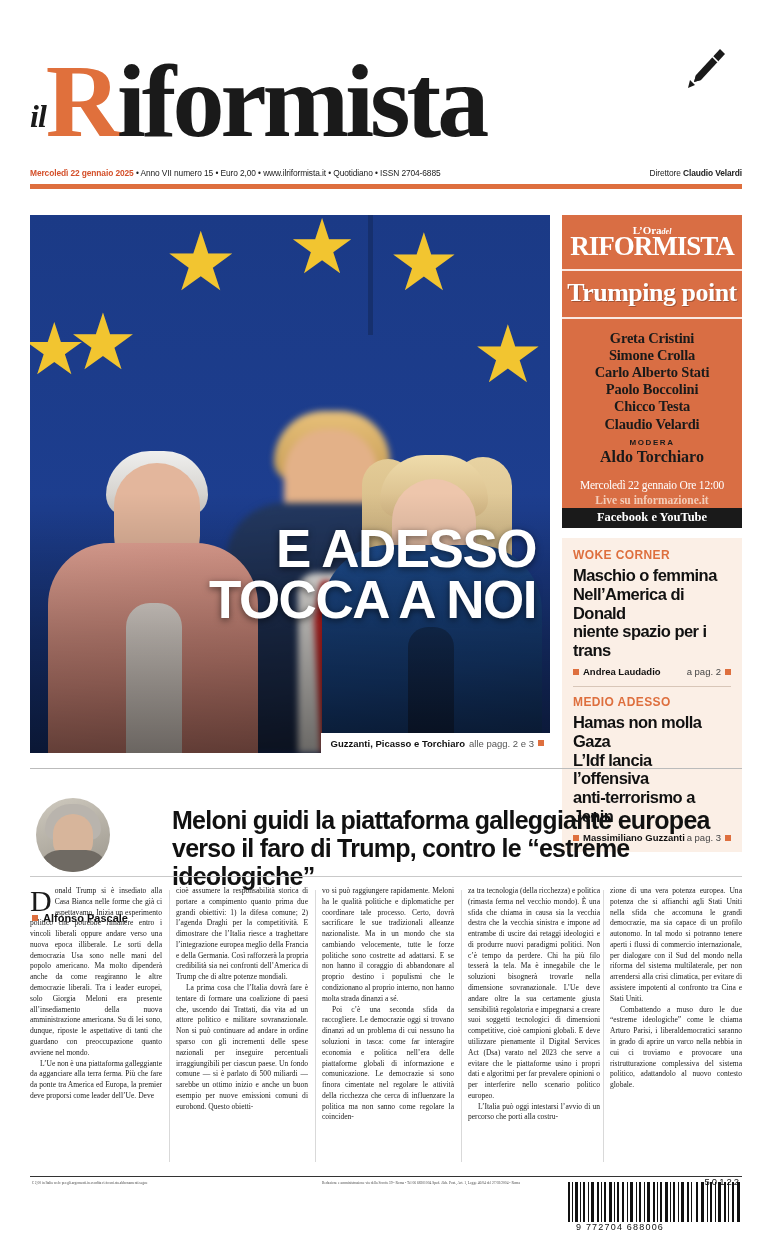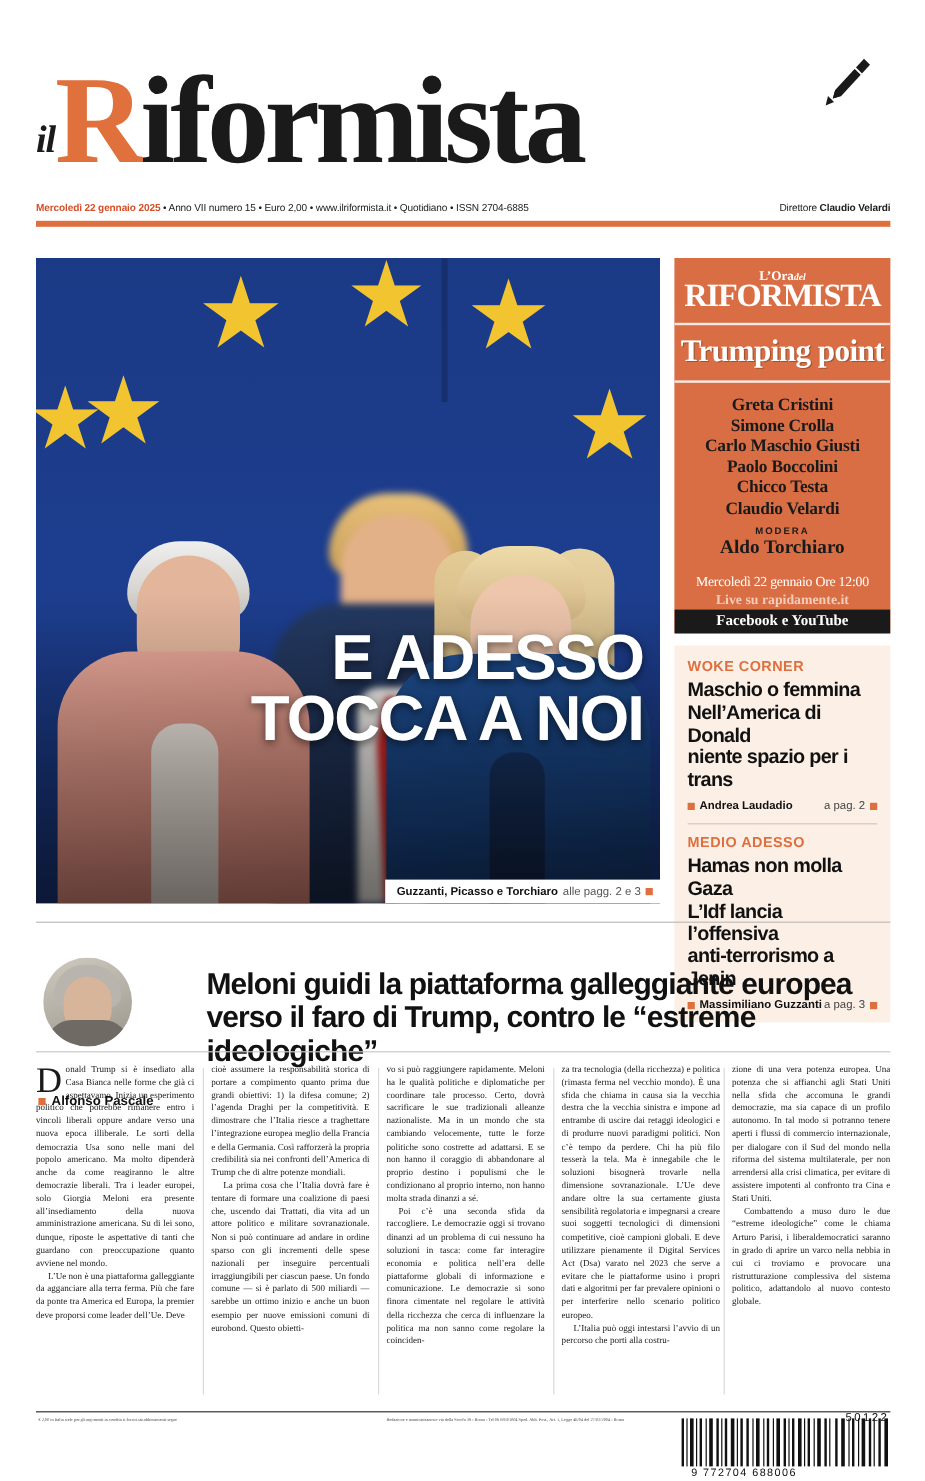--- a/index.html
+++ b/index.html
@@ -385,29 +385,29 @@
           <span>L’Ora</span><i>del</i>
         </div>
         <div class="promo-rif">RIFORMISTA</div>
       </div>
       <div class="promo-div"></div>
       <div class="promo-title">Trumping point</div>
       <div class="promo-div"></div>
       <div class="promo-names">
         <div class="nm">Greta Cristini</div>
         <div class="nm">Simone Crolla</div>
-        <div class="nm">Carlo Maschio Giusti</div>
+        <div class="nm">Carlo Alberto Stati</div>
         <div class="nm">Paolo Boccolini</div>
         <div class="nm">Chicco Testa</div>
         <div class="nm">Claudio Velardi</div>
         <div class="promo-modera">MODERA</div>
         <div class="promo-mod-name">Aldo Torchiaro</div>
       </div>
       <div class="promo-when">Mercoledì 22 gennaio Ore 12:00</div>
-      <div class="promo-live">Live su rapidamente.it</div>
+      <div class="promo-live">Live su informazione.it</div>
       <div class="promo-social">Facebook e YouTube</div>
     </div>
 
     <div class="rail-card">
       <div>
         <div class="kicker">WOKE CORNER</div>
         <div class="rail-head">
           <div>Maschio o femmina</div>
           <div>Nell’America di Donald</div>
           <div>niente spazio per i trans</div>

